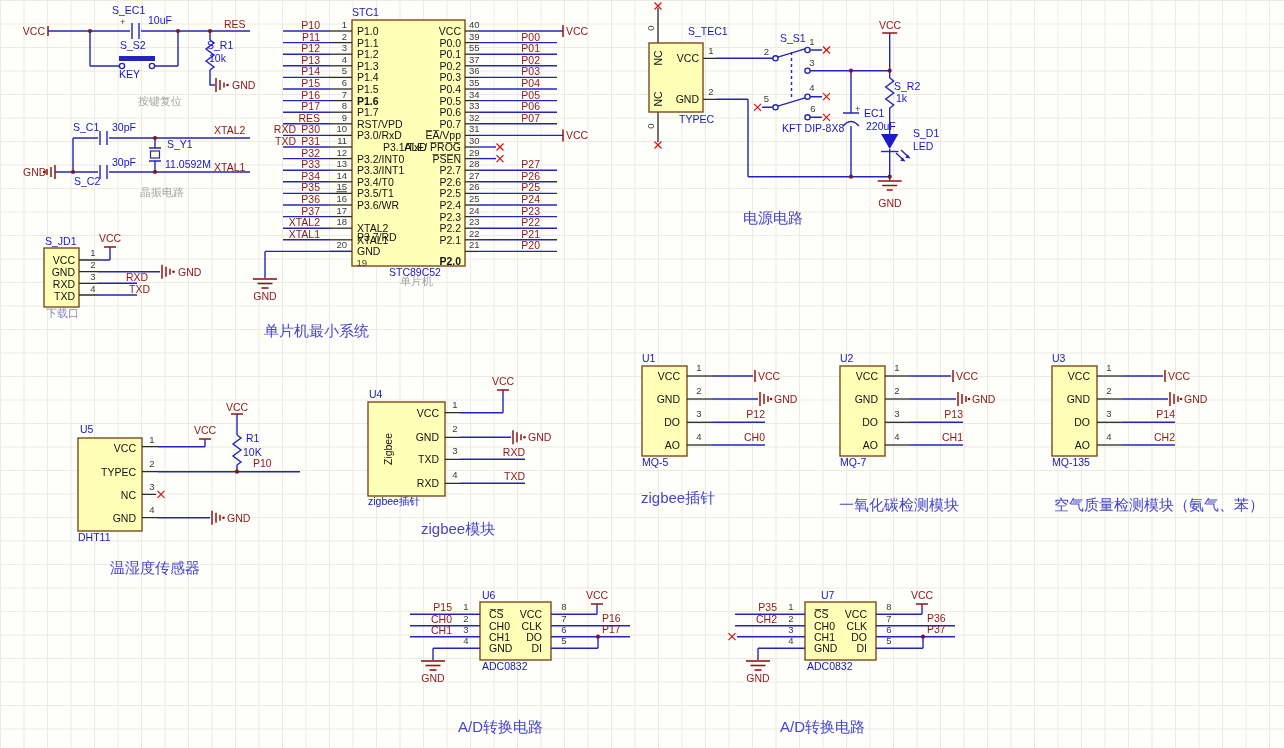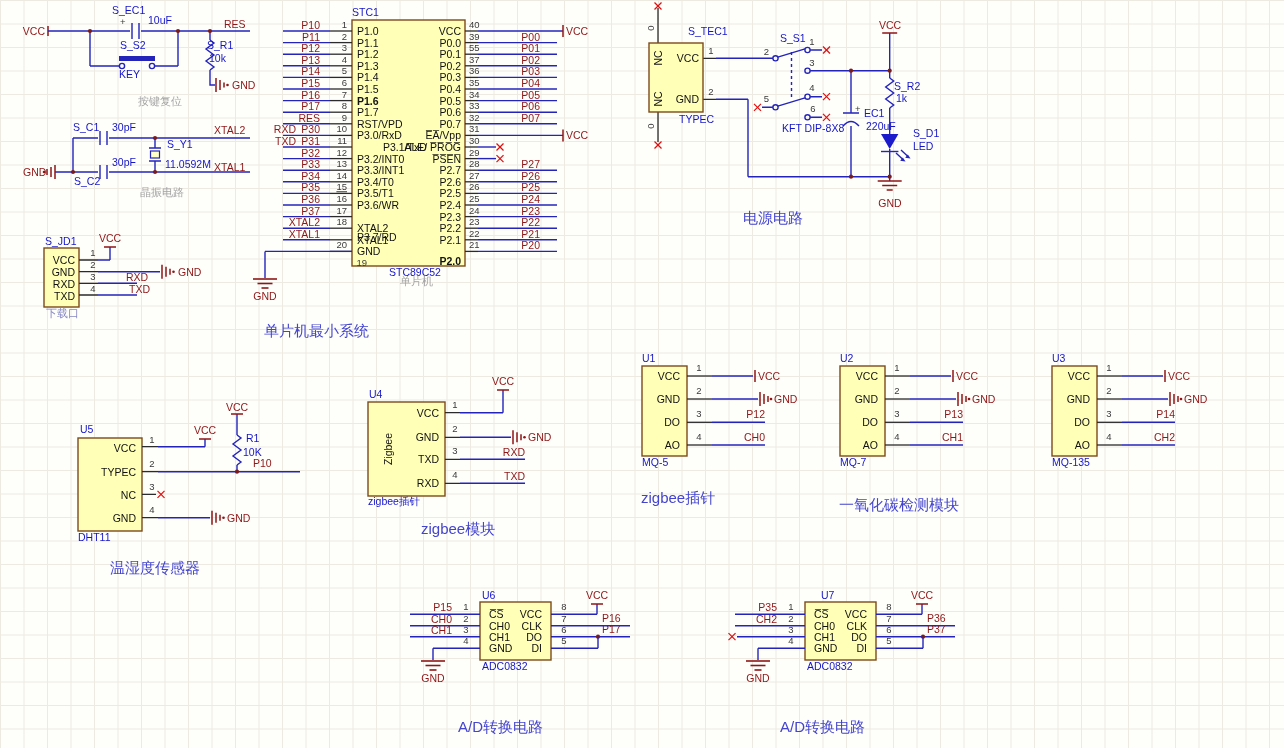--- a/index.html
+++ b/index.html
@@ -294,20 +294,21 @@
       <line x1="876" y1="648.3" x2="923" y2="648.3" stroke="#2424bb" stroke-width="1.4"></line>
       <line x1="923" y1="648.3" x2="923" y2="636.7" stroke="#2424bb" stroke-width="1.4"></line>
     </svg>
 
   <div class="title" style="left:264px;top:322px">单片机最小系统</div>
   <div class="title" style="left:743px;top:209px">电源电路</div>
   <div class="title" style="left:110px;top:559px">温湿度传感器</div>
   <div class="title" style="left:421px;top:520px">zigbee模块</div>
   <div class="title" style="left:641px;top:489px">zigbee插针</div>
   <div class="title" style="left:839px;top:496px">一氧化碳检测模块</div>
+  <div class="title" style="left:1054px;top:496px">空气质量检测模块（氨气、苯）</div>
   <div class="title" style="left:458px;top:718px">A/D转换电路</div>
   <div class="title" style="left:780px;top:718px">A/D转换电路</div>
 <div class="lbl net a-e" style="left: 45px; top: 31px;">VCC</div>
     <div class="lbl des" style="left: 112px; top: 10px;">S_EC1</div>
     <div class="lbl des" style="left: 148px; top: 20px;">10uF</div>
     <div class="lbl pin" style="left: 120px; top: 22px;">+</div>
     <div class="lbl net" style="left: 224px; top: 24px;">RES</div>
     <div class="lbl des" style="left: 120px; top: 45px;">S_S2</div>
     <div class="lbl des" style="left: 119px; top: 74px;">KEY</div>
     <div class="lbl gray" style="left: 138px; top: 85px; margin-top: 16px;">按键复位</div>

